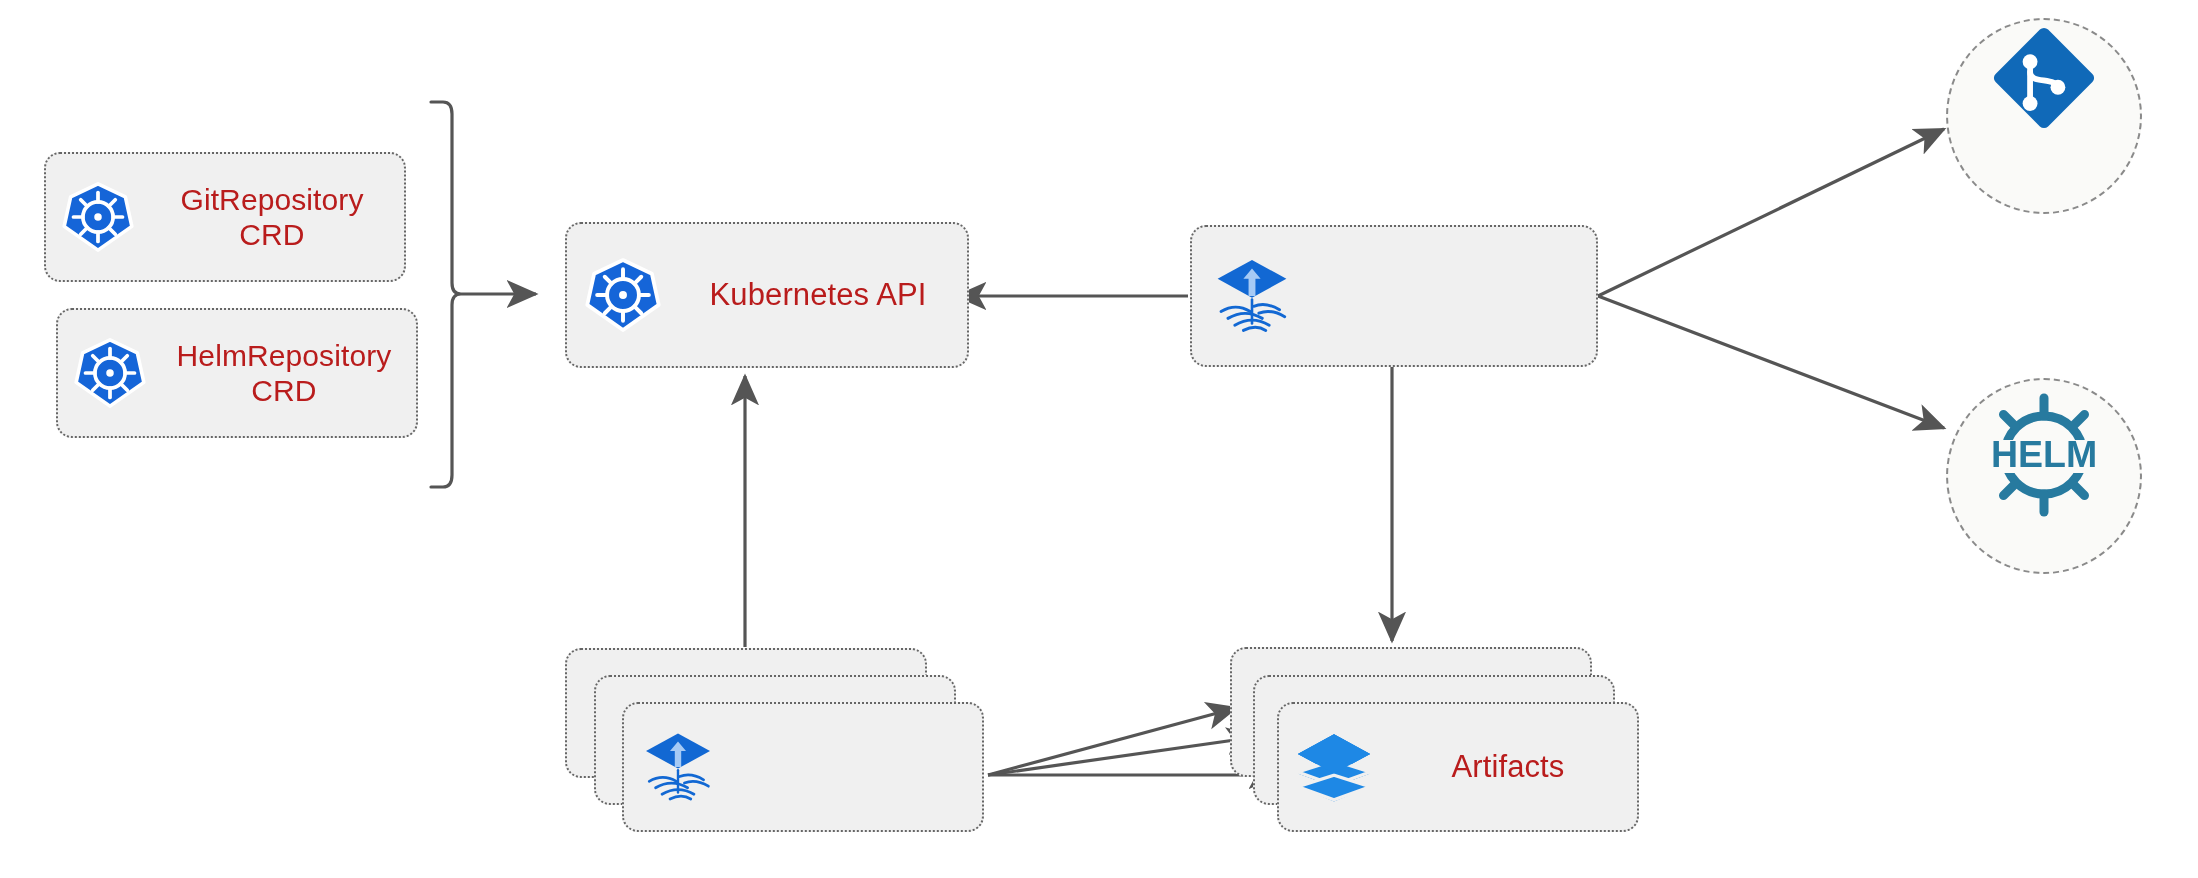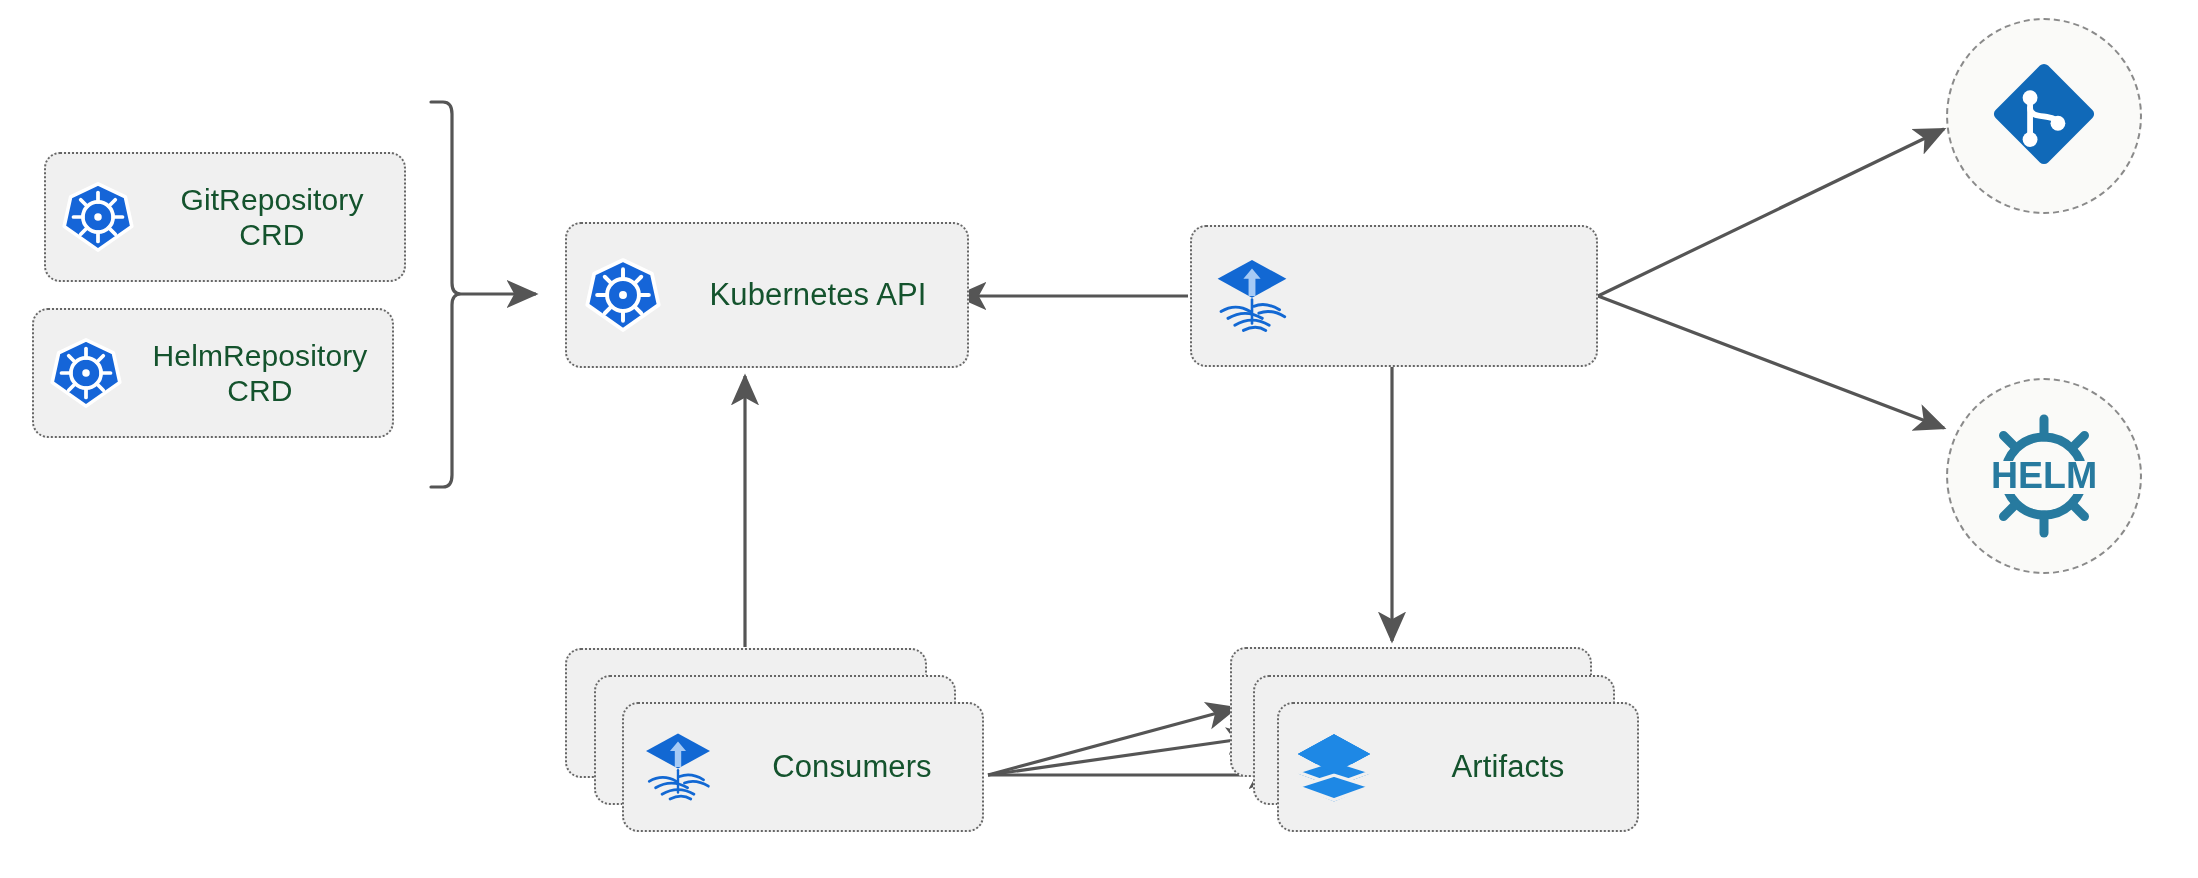--- a/index.html
+++ b/index.html
@@ -46,39 +46,38 @@
   }
   .node-icon {
     flex: 0 0 auto;
     display: flex;
     align-items: center;
     justify-content: center;
   }
   .node-label {
     flex: 1 1 auto;
     text-align: center;
-    color: #14532d;
+    color: #b91c1c;
     font-size: 31px;
     line-height: 1.18;
     letter-spacing: 0.1px;
     white-space: pre-line;
     padding-right: 10px;
   }
   .crd .node-label {
     font-size: 30px;
   }
   
   .circ {
     position: absolute;
     box-sizing: border-box;
     border: 2.5px dashed #8a8a8a;
     border-radius: 50%;
     background: #fafaf8;
     display: flex;
-    align-items: center;
     justify-content: center;
     text-decoration: underline;
   }
   .sr-only {
     position: absolute;
     width: 1px; height: 1px;
     overflow: hidden;
     clip: rect(0 0 0 0);
     white-space: nowrap;
   }
@@ -132,21 +131,21 @@
             <line x1="35" y1="65" x2="26" y2="74"></line>
           </g>
           <circle cx="50" cy="50" r="5.2" fill="#ffffff"></circle>
         </svg>
       </span>
       <span class="node-label">GitRepository
 CRD</span>
     </div>
   </div>
 
-  <div class="node crd" style="left:32px; top:308px; width:362px; height:130px;">
+  <div class="node crd" style="left:56px; top:308px; width:362px; height:130px;">
     <div class="node-inner">
       <span class="node-icon" style="width:104px;">
         <svg width="72" height="72" viewBox="0 0 100 100">
           <polygon points="50,4 88,22 97,63 50,96 3,63 12,22" fill="#1565D8" stroke="#ffffff" stroke-width="5" stroke-linejoin="round"></polygon>
           <g fill="none" stroke="#ffffff" stroke-width="5.2" stroke-linecap="round">
             <circle cx="50" cy="50" r="21"></circle>
             <line x1="50" y1="16" x2="50" y2="29"></line>
             <line x1="50" y1="71" x2="50" y2="84"></line>
             <line x1="16" y1="50" x2="29" y2="50"></line>
             <line x1="71" y1="50" x2="84" y2="50"></line>
@@ -220,21 +219,20 @@
             <path d="M14,68 C26,61 36,61 48,68"></path>
             <path d="M22,76 C36,68 48,68 62,76"></path>
             <path d="M30,84 C44,76 56,76 70,84"></path>
             <path d="M40,90 C50,85 58,85 66,90"></path>
             <path d="M52,62 C62,58 72,60 82,66"></path>
             <path d="M58,70 C68,66 78,68 88,74"></path>
             <path d="M50,54 L50,82" stroke-width="3"></path>
           </g>
         </svg>
       </span>
-      <span class="node-label">Consumers</span>
     </div>
   </div>
 
   <div class="node ghost" style="left:1230px; top:647px; width:362px; height:130px;"></div>
   <div class="node ghost" style="left:1253px; top:675px; width:362px; height:130px;"></div>
   <div class="node" style="left:1277px; top:702px; width:362px; height:130px;justify-content:flex-end;">
     <div class="node-inner">
       <span class="node-icon" style="width:110px;">
         <svg width="82" height="82" viewBox="0 0 100 100">
           <polygon points="50,10 94,34 50,58 6,34" fill="#1E88E5"></polygon>

